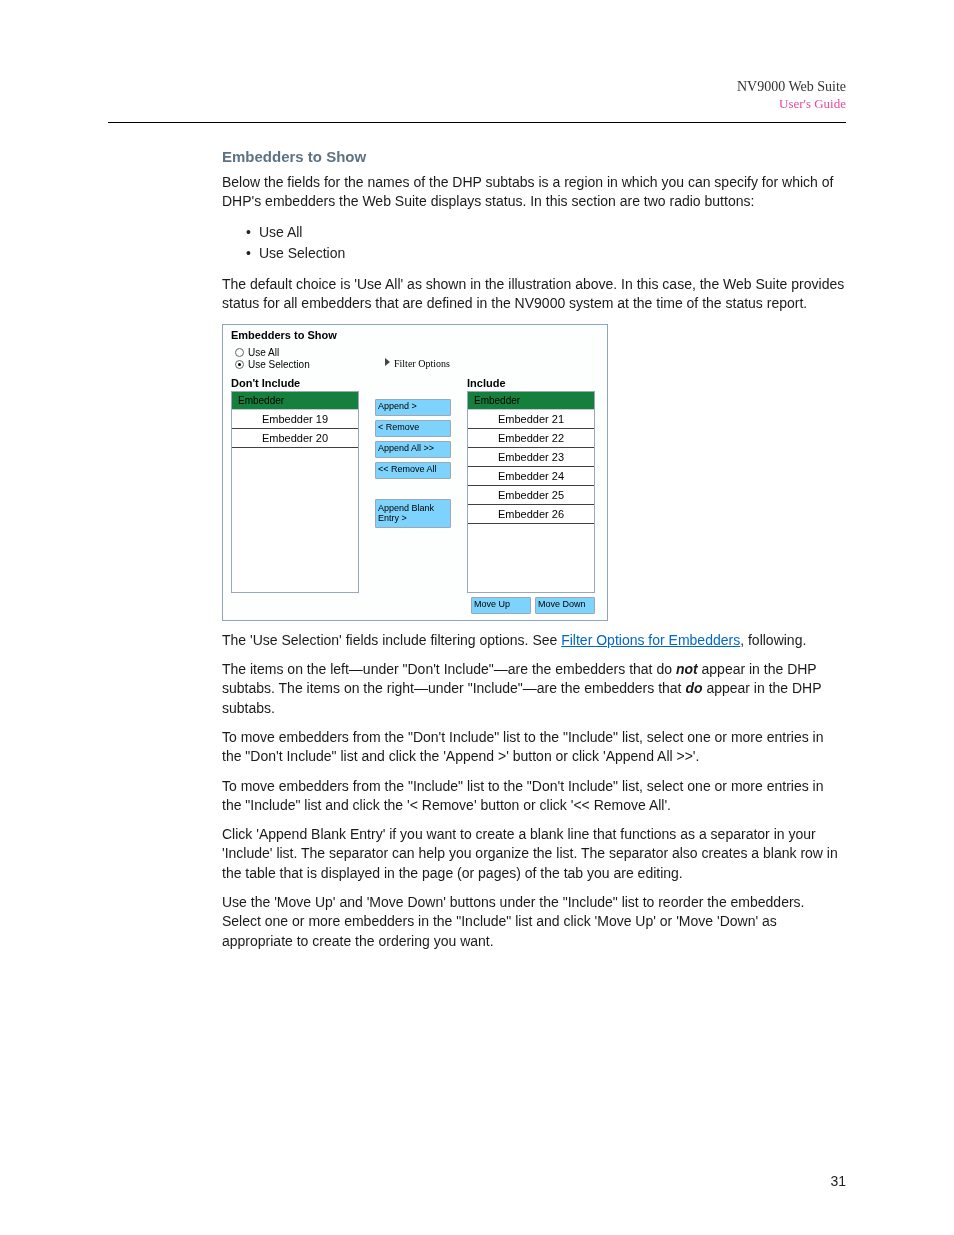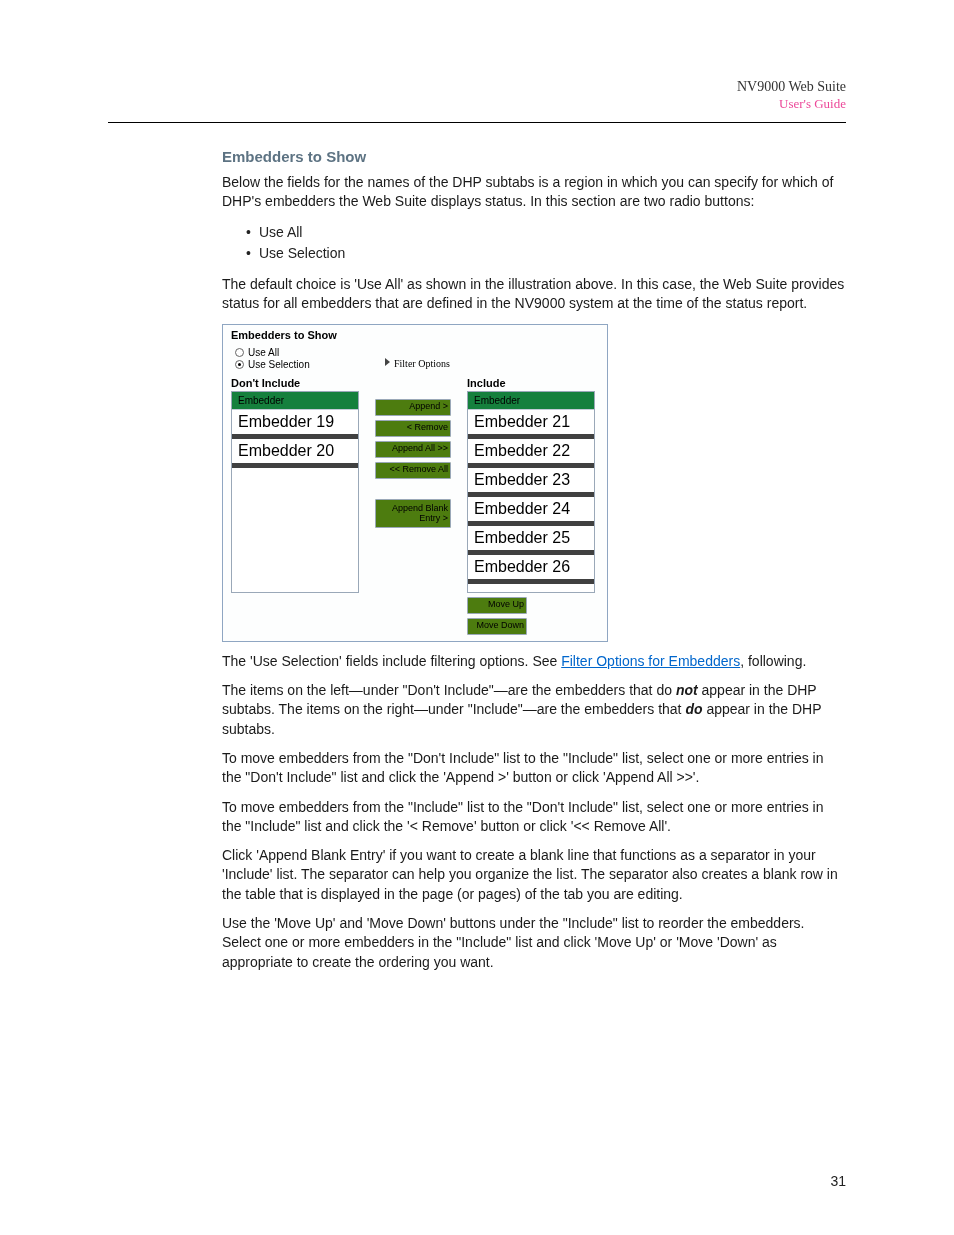--- a/index.html
+++ b/index.html
@@ -26,30 +26,30 @@
   .radio { width: 9px; height: 9px; border: 1px solid #666; border-radius: 50%; display: inline-flex; align-items: center; justify-content: center; background:#fff; }
   .radio.selected::after { content: ""; width: 3px; height: 3px; background: #000; border-radius: 50%; display:block; }
   .filter-row { display:flex; gap:4px; margin-left: 154px; margin-top: -13px; font-size:10px;font-family:Liberation Serif, serif; }
   .tri { width:0; height:0; border-top:4px solid transparent; border-bottom:4px solid transparent; border-left:5px solid #444; }
 
   .cols { display:flex; align-items:flex-start; gap:12px; margin-top: 8px; }
   .col-label { font-weight: bold; font-size: 11px; margin-bottom: 2px; }
   .listbox { border: 1px solid #9aa8b8; background:#fff; }
   .listhead { border-bottom: 1px solid #c3cbd6; padding: 3px 6px; font-size:10px; background:#15803d; }
   .listbody { height: 182px; overflow: hidden; }
-  .listrow { padding: 3px 6px; border-bottom: 5px solid #404040; font-size:16px; white-space:nowrap; }
+  .listrow { padding: 3px 6px; border-bottom: 1px solid #404040; font-size:11px; white-space:nowrap;text-align:center; }
   .left-list { width: 128px; }
   .right-list { width: 128px; }
 
   .btncol { display:flex; flex-direction:column; gap:4px; width: 84px; padding-top: 22px; align-items:center; }
-  .fbtn { width: 76px; min-height: 17px; border: 1px solid #9aa8b8; background: #4d7c0f; font-size: 9px; text-align:right; padding: 2px 2px; line-height: 1.1; border-radius:1px; }
+  .fbtn { width: 76px; min-height: 17px; border: 1px solid #9aa8b8; background: #7dd3fc; font-size: 9px; text-align:left; padding: 2px 2px; line-height: 1.1; border-radius:1px; }
   .fbtn.tall { padding: 4px 2px; }
   .spacer { height: 12px; }
 
-  .movebtns { display:flex; justify-content:flex-end; gap:4px; margin-top:4px;flex-direction:column; }
+  .movebtns { display:flex; justify-content:flex-end; gap:4px; margin-top:4px; }
   .movebtns .fbtn { width: 60px; }
 
   .pagenum { position:absolute; bottom: 46px; right: 108px; font-size: 14px; color:#222; }
 </style>
 </head>
 <body>
 
 <div class="page">
   <div class="header">
     <div class="product">NV9000 Web Suite</div>

